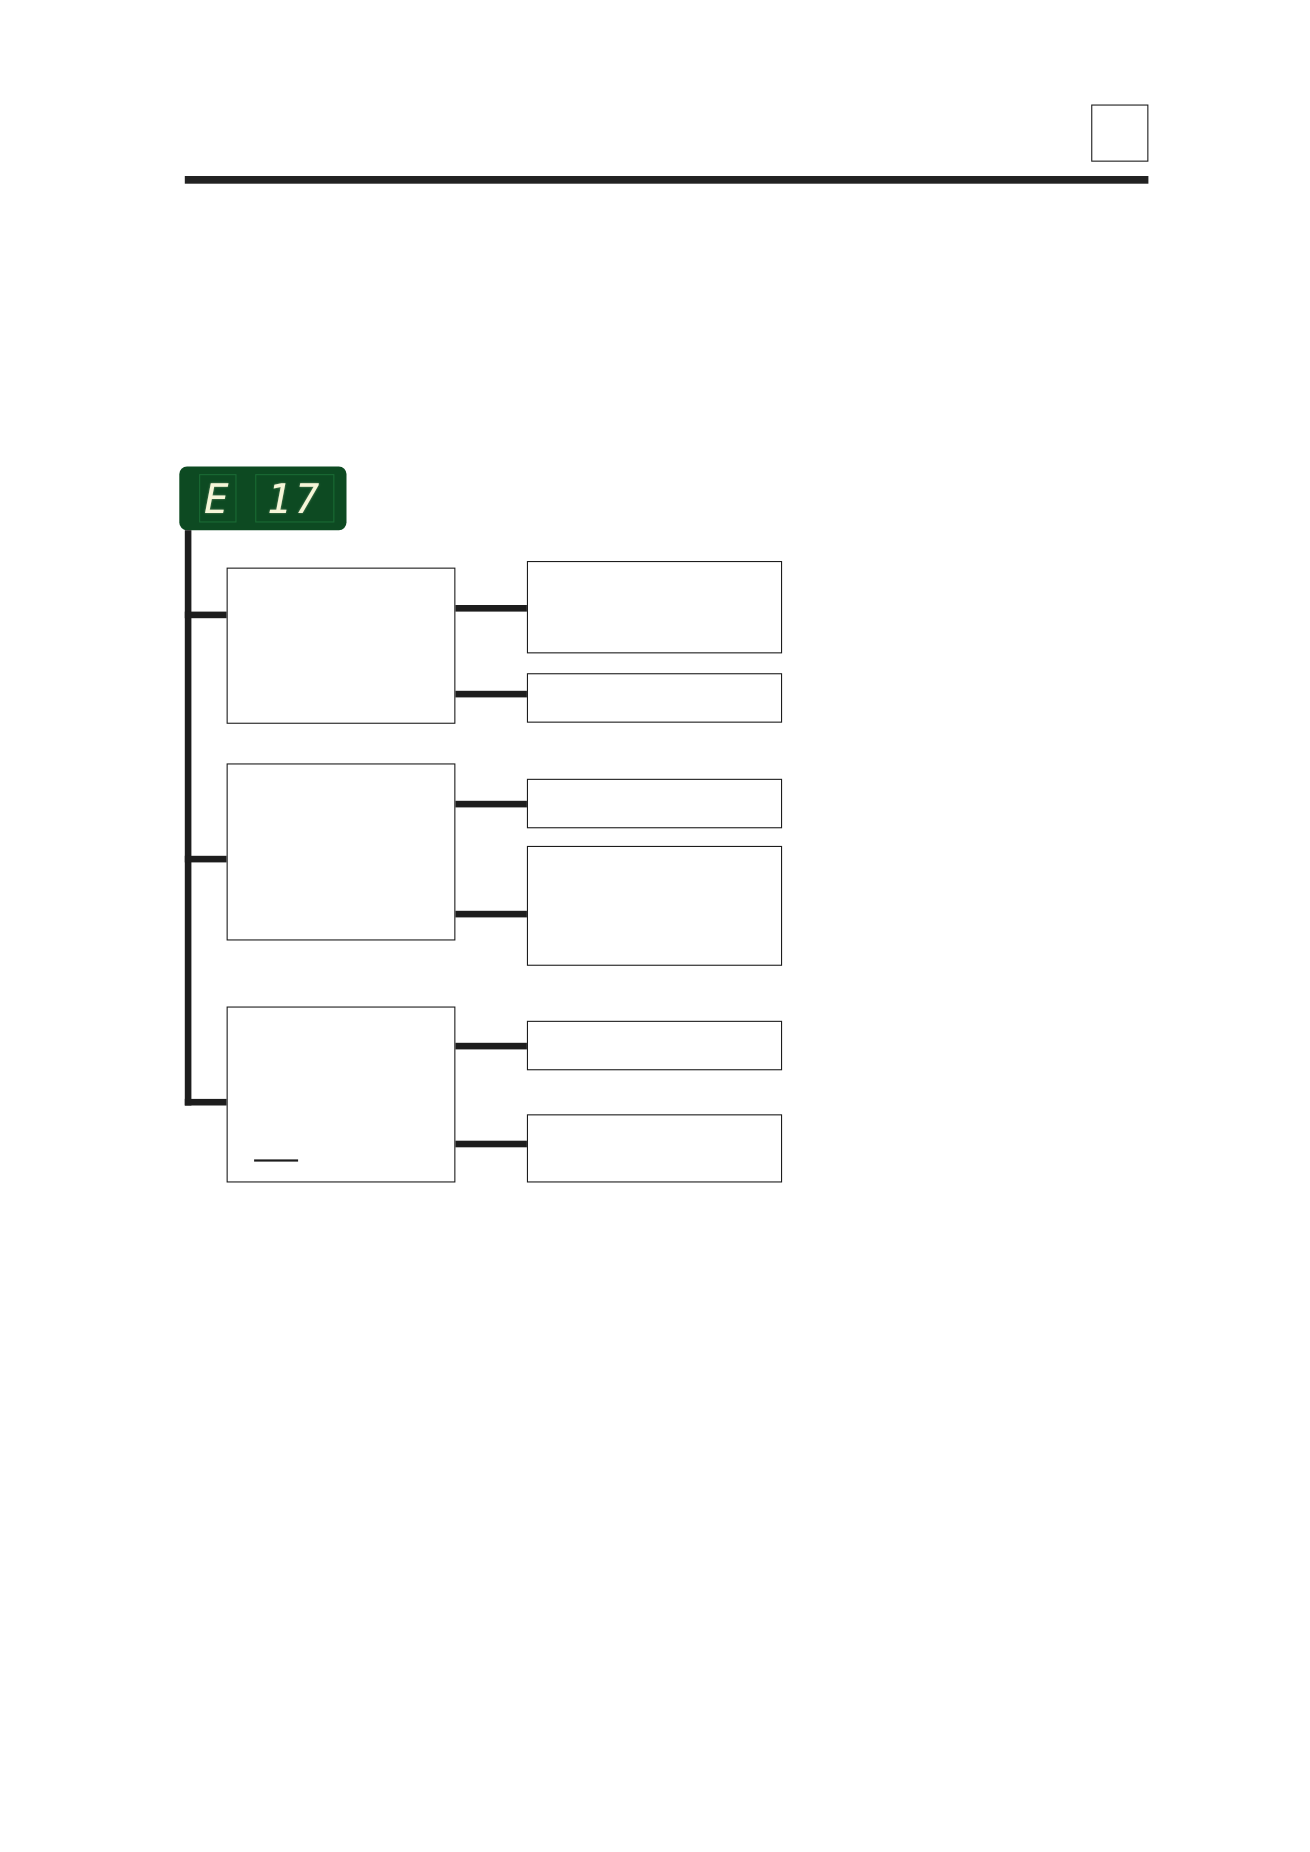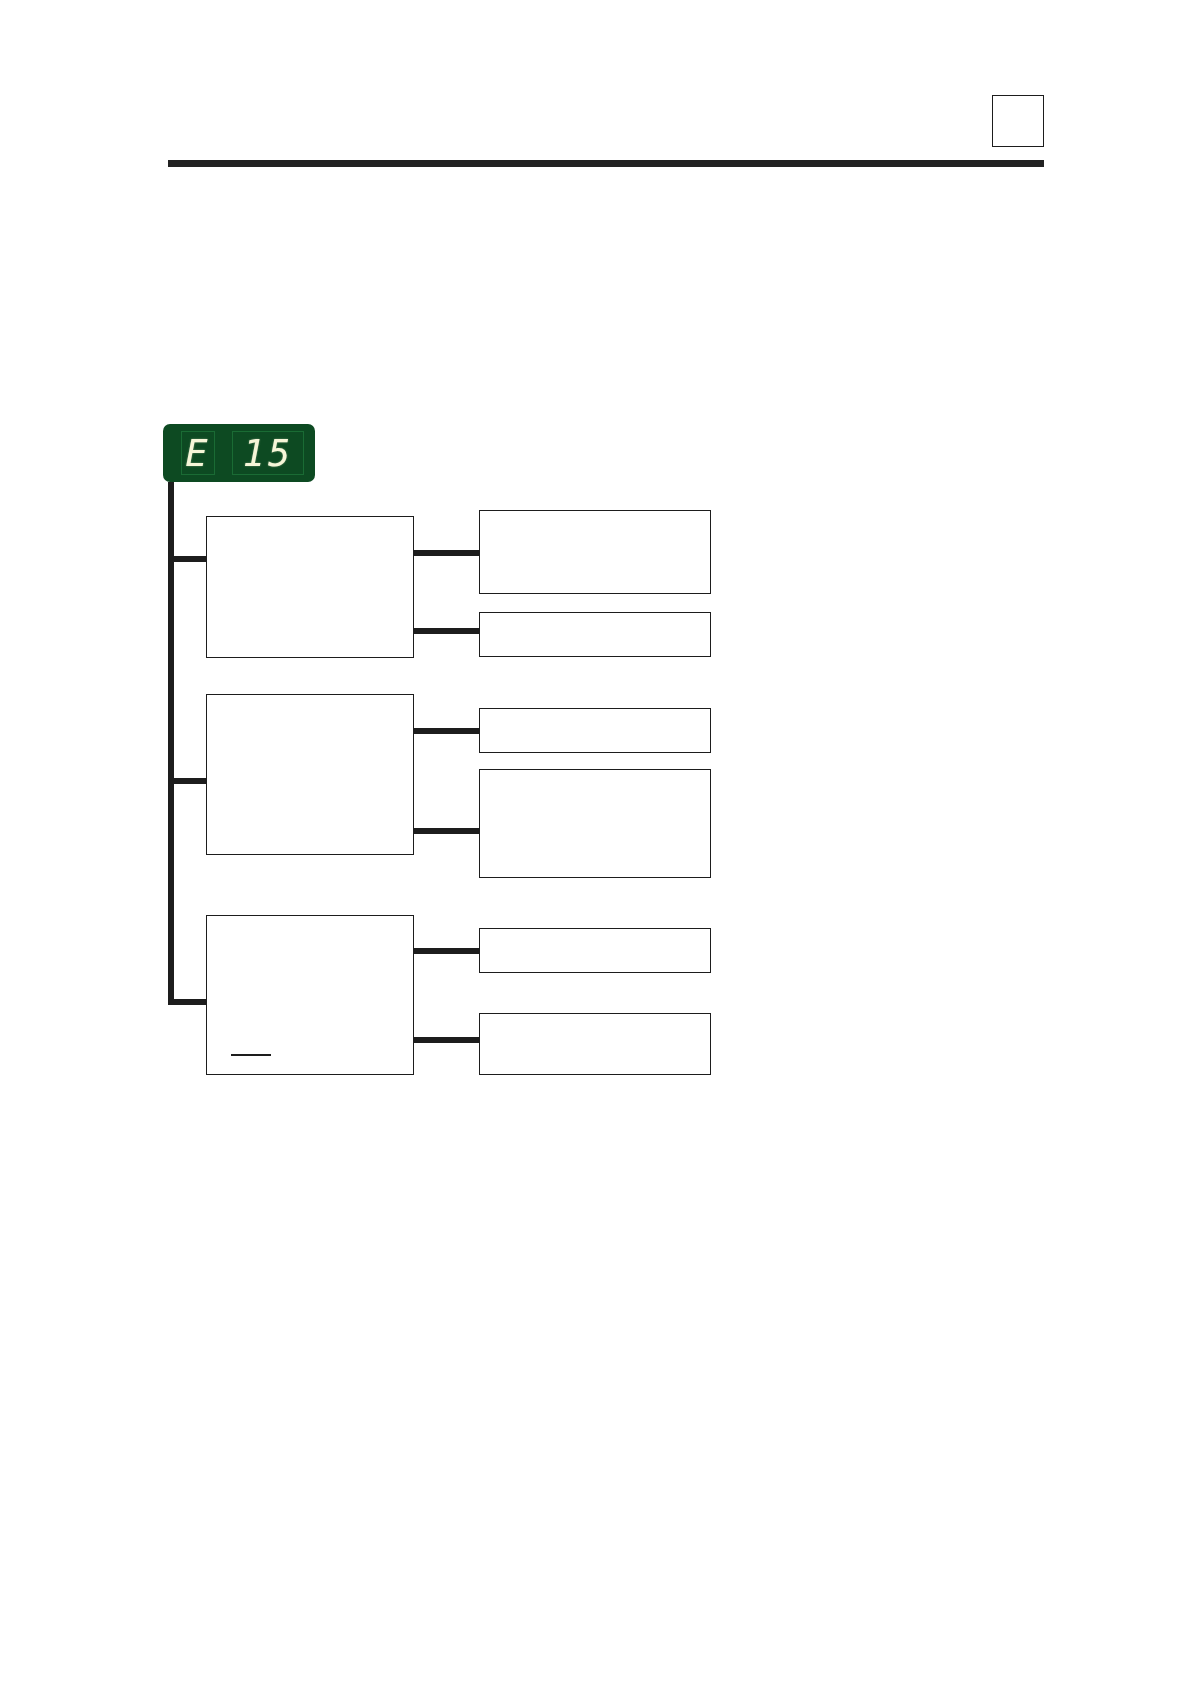--- a/index.html
+++ b/index.html
@@ -112,21 +112,21 @@
 
   <div class="page-marker"></div>
 
   <div class="header-rule"></div>
 
   <div class="led-display">
     <div class="led-cell one-digit">
       <span class="led-text">E</span>
     </div>
     <div class="led-cell two-digit">
-      <span class="led-text">15</span>
+      <span class="led-text">17</span>
     </div>
   </div>
 
   <div class="trunk" style="left:168px; top:482px; width:6px; height:523px;"></div>
   <div class="trunk" style="left:168px; top:999px; width:42px; height:6px;"></div>
 
   <div class="connector" style="left:168px; top:556px; width:42px; height:6px;"></div>
 
   <div class="node-box level1" style="left:206px; top:516px; width:208px; height:142px;"></div>
 

